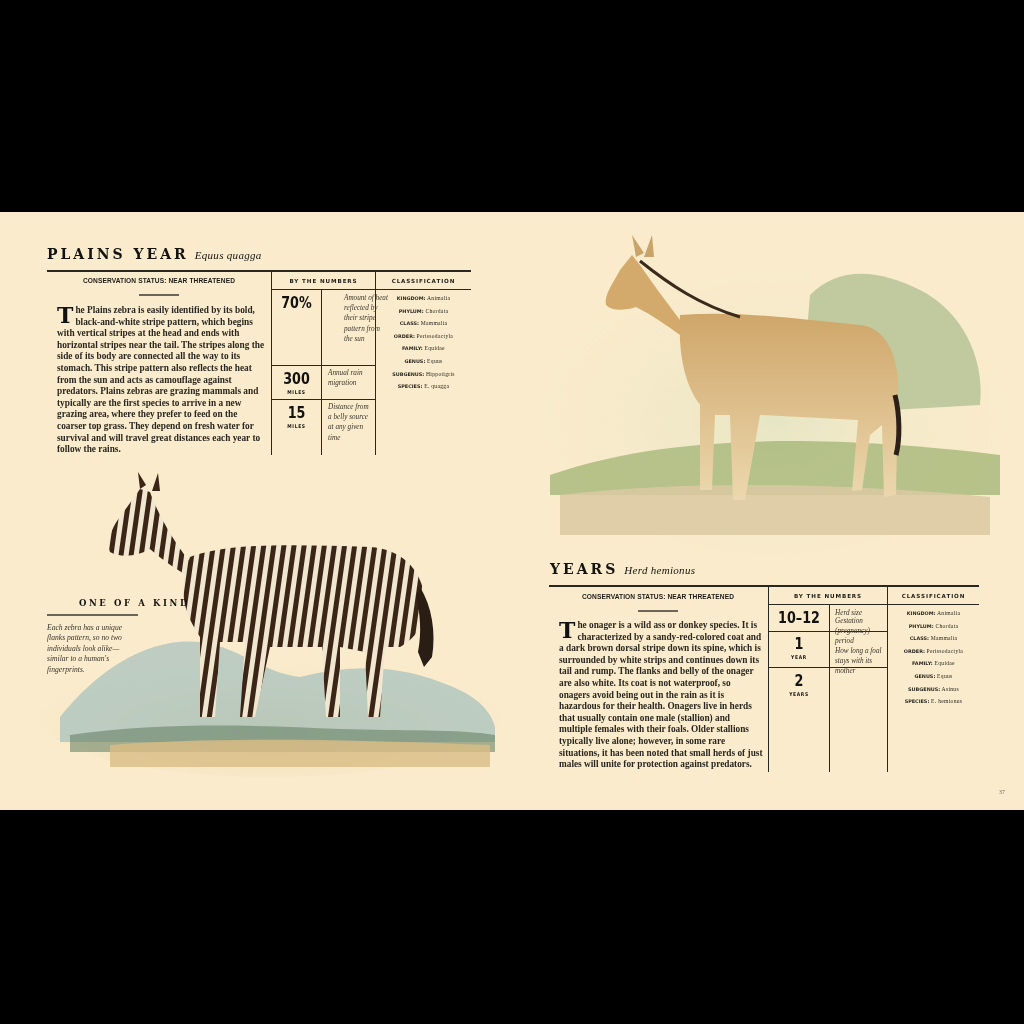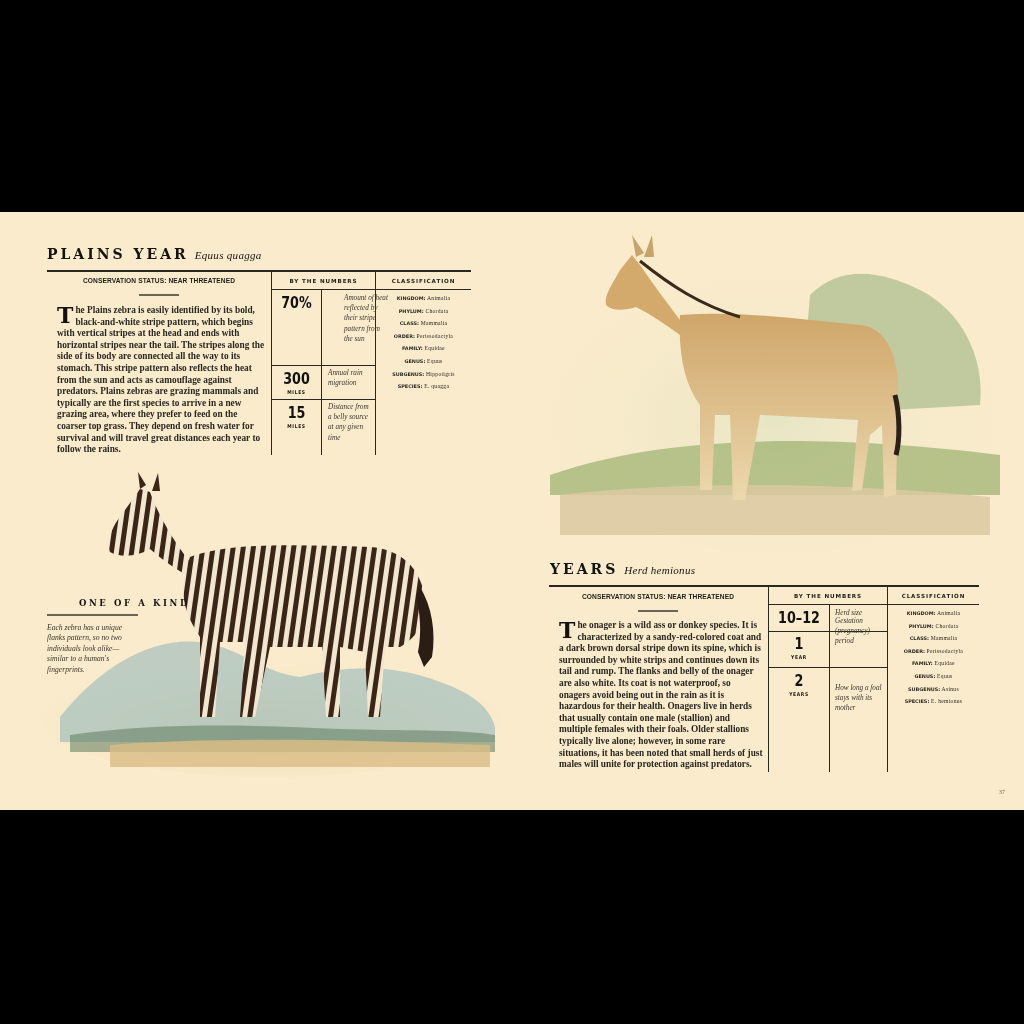--- a/index.html
+++ b/index.html
@@ -151,21 +151,21 @@
     <div class="big">1</div>
     <div class="unit">YEAR</div>
   </div>
   <div class="abs desc" style="left:835px;top:404px;width:50px;">Gestation (pregnancy) period</div>
   <div class="rule" style="left:769px;top:455px;width:118px;height:1.2px;"></div>
 
   <div class="abs num" style="left:769px;top:462px;width:60px;">
     <div class="big">2</div>
     <div class="unit">YEARS</div>
   </div>
-  <div class="abs desc" style="left:835px;top:471px;width:50px;">How long a foal stays with its mother</div>
+  <div class="abs desc" style="left:835px;top:434px;width:50px;">How long a foal stays with its mother</div>
 
   <div class="abs hdr" style="left:888px;top:381px;width:91px;">CLASSIFICATION</div>
   <div class="abs" style="left:888px;top:395px;width:91px;">
     <div class="cls"><b>KINGDOM:</b> <span>Animalia</span></div>
     <div class="cls"><b>PHYLUM:</b> <span>Chordata</span></div>
     <div class="cls"><b>CLASS:</b> <span>Mammalia</span></div>
     <div class="cls"><b>ORDER:</b> <span>Perissodactyla</span></div>
     <div class="cls"><b>FAMILY:</b> <span>Equidae</span></div>
     <div class="cls"><b>GENUS:</b> <span>Equus</span></div>
     <div class="cls"><b>SUBGENUS:</b> <span>Asinus</span></div>

